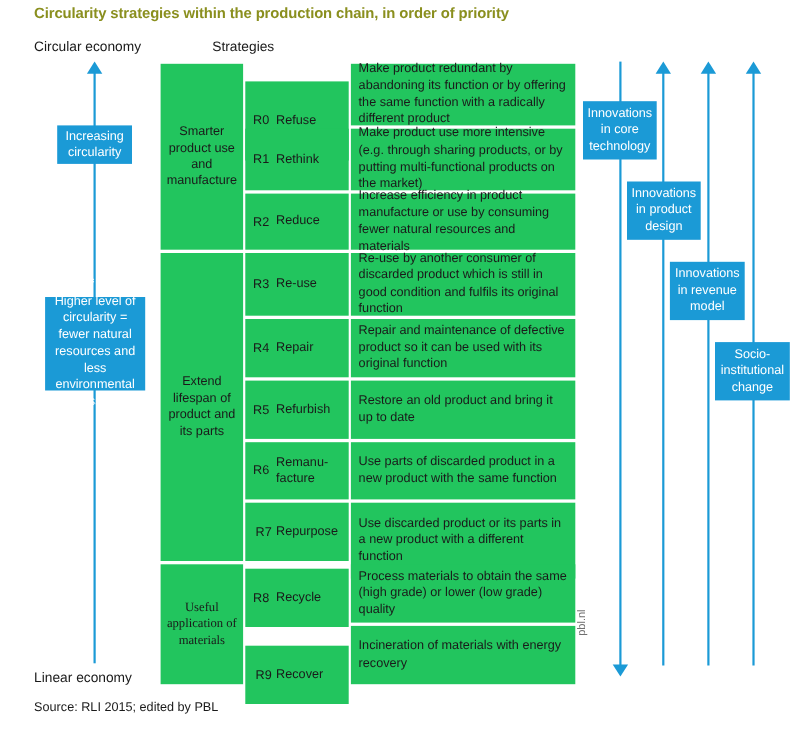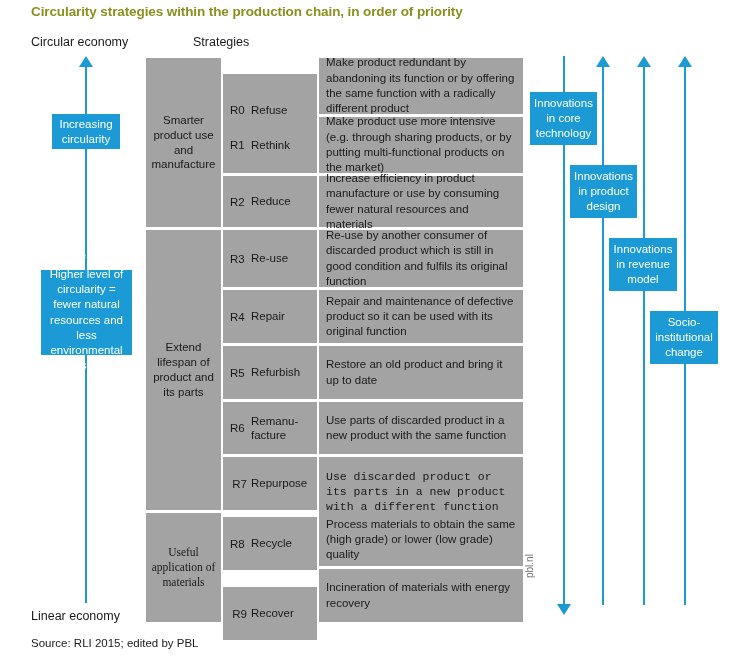--- a/index.html
+++ b/index.html
@@ -85,21 +85,21 @@
   
   .table {
     position: absolute;
     left: 146px;
     top: 58px;
     width: 377px;
     height: 564px;
   }
   .grp-col, .code-col, .desc-col {
     position: absolute;
-    background: #a3a3a3;
+    background: #22c55e;
     box-sizing: border-box;
   }
   .grp-col {
     left: 0;
     width: 75px;
     display: flex;
     align-items: center;
     justify-content: center;
     text-align: center;
     font-size: 11.5px;
@@ -210,21 +210,21 @@
     <div class="code-col" style="top:344px; height:52px;">
       <span class="rcode">R6</span>
       <span class="rname">Remanu-facture</span>
     </div>
     <div class="desc-col" style="top:344px; height:52px;">Use parts of discarded product in a new product with the same function</div>
 
     <div class="code-col" style="top:399px; height:53px;text-align:right;">
       <span class="rcode">R7</span>
       <span class="rname">Repurpose</span>
     </div>
-    <div class="desc-col" style="top:399px; height:69px;font-family:Liberation Mono, monospace;">Use discarded product or its parts in a new product with a different function</div>
+    <div class="desc-col" style="top:399px; height:69px;">Use discarded product or its parts in a new product with a different function</div>
 
     <div class="code-col" style="top:459px; height:53px;">
       <span class="rcode">R8</span>
       <span class="rname">Recycle</span>
     </div>
     <div class="desc-col" style="top:455px; height:53px;">Process materials to obtain the same (high grade) or lower (low grade) quality</div>
 
     <div class="code-col" style="top:529px; height:53px;text-align:right;">
       <span class="rcode">R9</span>
       <span class="rname">Recover</span>

